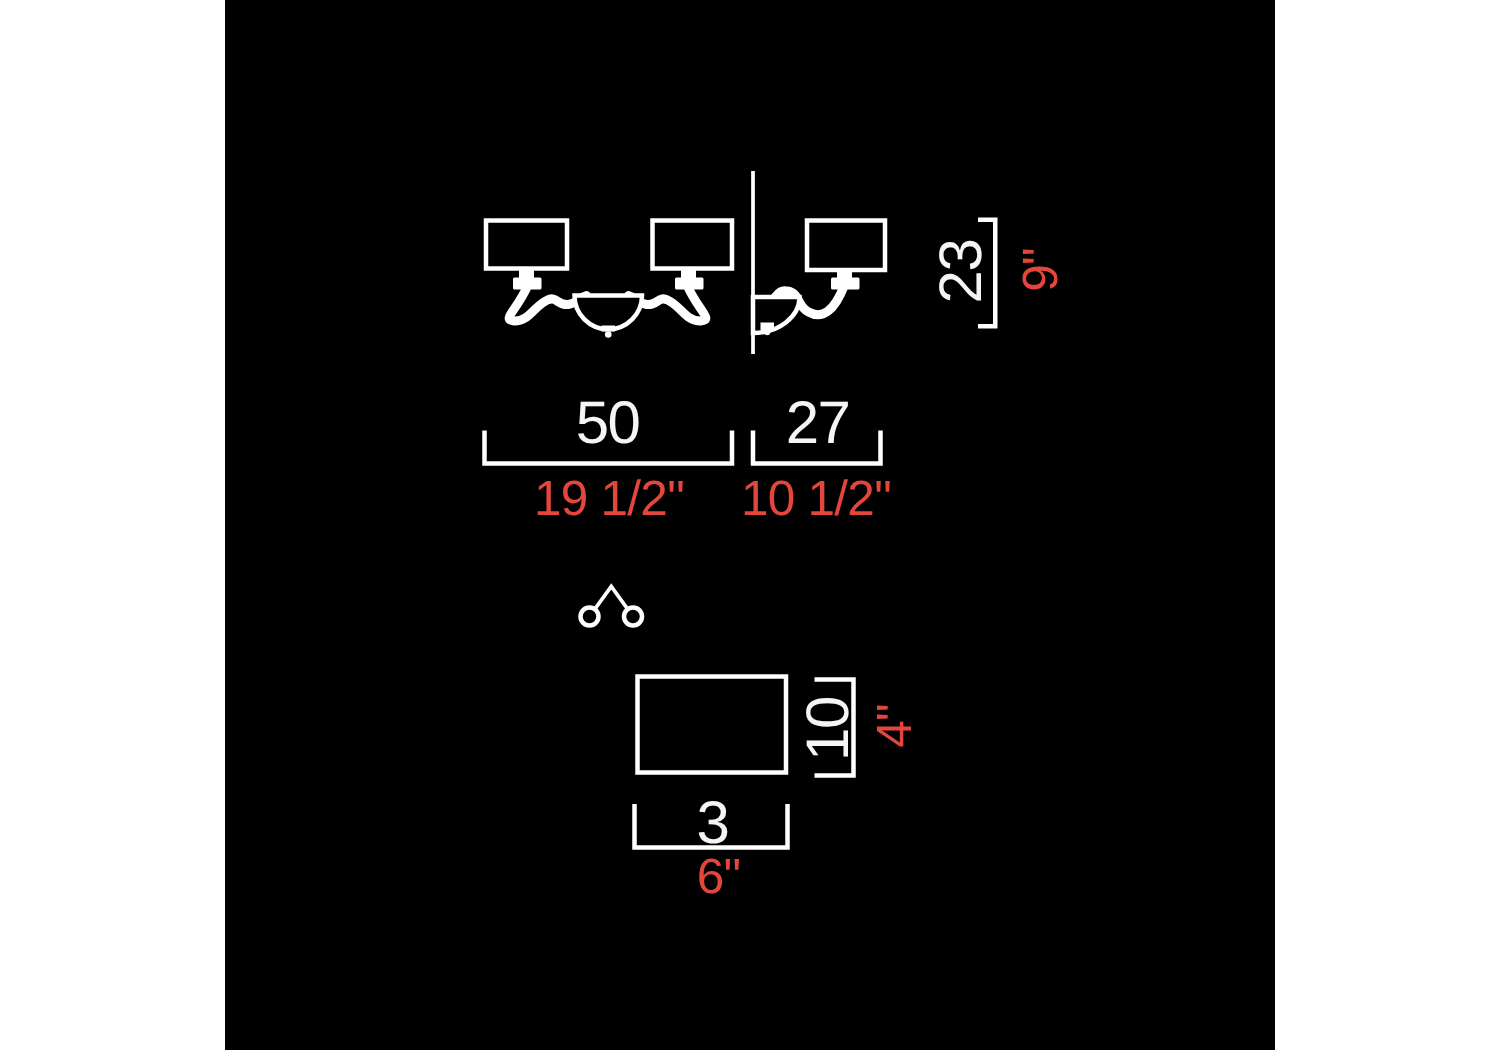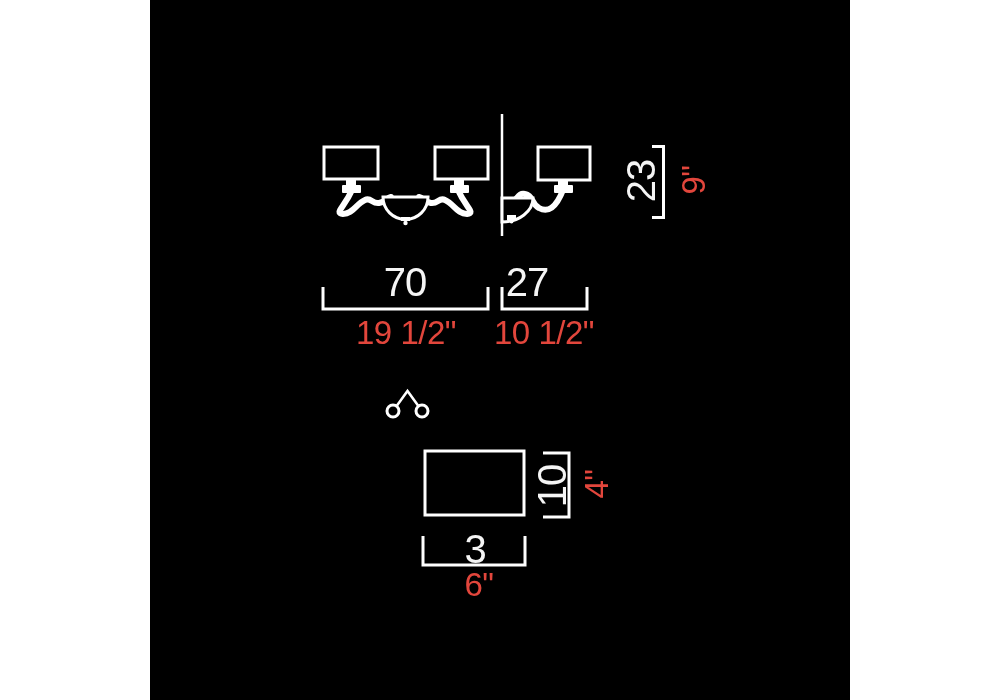--- a/index.html
+++ b/index.html
@@ -103,23 +103,23 @@
 
       <g fill="none" stroke="#ffffff" stroke-width="3">
         <path d="M 173 287 L 173 309 L 338 309 L 338 287"></path>
         <path d="M 352 287 L 352 309 L 437 309 L 437 287"></path>
         <path d="M 502 146.5 L 513.5 146.5 L 513.5 217.5 L 502 217.5"></path>
         <path d="M 393 453 L 419 453 L 419 517 L 393 517"></path>
         <path d="M 273 536 L 273 565 L 375 565 L 375 536"></path>
       </g>
     </svg>
 
-    <div class="lbl num" style="left:255px; top:282px;">70</div>
+    <div class="lbl num" style="left:255px; top:282px;">50</div>
 
-    <div class="lbl num" style="left:377px; top:282px;">27</div>
+    <div class="lbl num" style="left:395px; top:282px;">27</div>
 
     <div class="lbl num-red" style="left:256px; top:332px;">19 1/2"</div>
 
     <div class="lbl num-red" style="left:394px; top:332px;">10 1/2"</div>
 
     <div class="lbl num rot" style="left:491px; top:181px;">23</div>
 
     <div class="lbl num-red rot" style="left:543px; top:180px;">9"</div>
 
     <div class="lbl num rot" style="left:402px; top:486px;">10</div>

